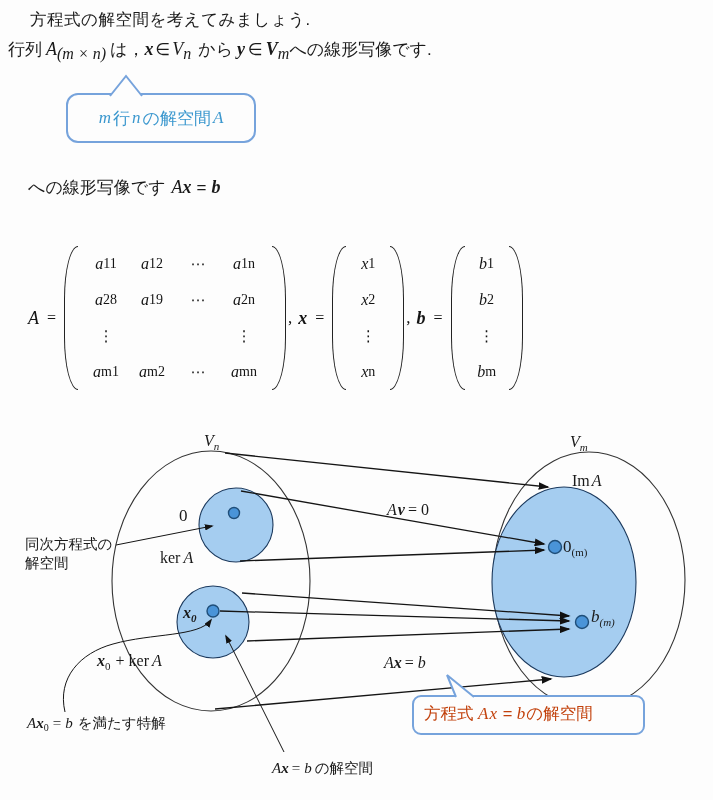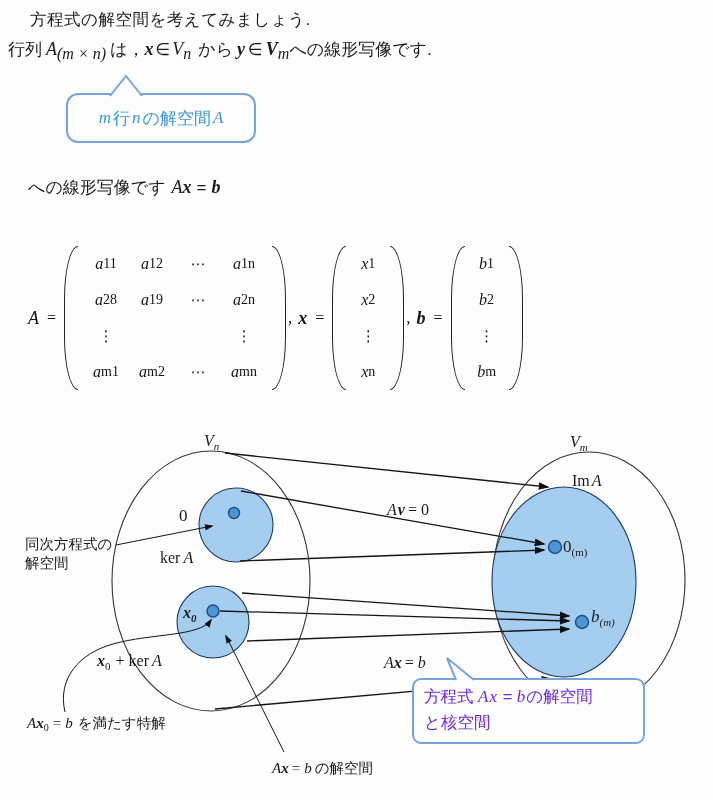--- a/index.html
+++ b/index.html
@@ -47,22 +47,22 @@
   .dot{fill:#4a94d8;stroke:#1f4e79;stroke-width:1.4;}
   .arrow{stroke:#151515;stroke-width:1.3;fill:none;}
   .thin{stroke-width:1;}
   text{fill:#1a1a1a;}
   .t-jp{font-size:14.5px;font-family:"Liberation Sans","DejaVu Sans",sans-serif;}
   .t-m{font-family:"Liberation Serif","DejaVu Serif",serif;font-size:16px;}
   .f15{font-size:15px;} .f17{font-size:17px;}
   .t-sub{font-size:11px;}
   .t-sub10{font-size:10px;}
   
-  #callout2{left:412px;top:678px;width:209px;border:2px solid #76a3dc;border-radius:9px;
-            padding:4px 10px 6px;color:#6d28d9;font-size:16.5px;line-height:1.55;background:#fdfdfd;}
+  #callout2{left:412px;top:695px;width:209px;border:2px solid #76a3dc;border-radius:9px;
+            padding:4px 10px 6px;color:#c2410c;font-size:16.5px;line-height:1.55;background:#fdfdfd;}
   #callout2 .m{font-size:17px;margin-right:1px;}
 </style>
 </head>
 <body>
 
 <div id="page">
 
   <div id="line1" class="abs jp">方程式の解空間を考えてみましょう.</div>
 
   <div id="line2" class="abs jp">
@@ -258,16 +258,15 @@
   <div id="callout2" class="abs">
     <svg class="tailsvg" style="left:30px;top:-24px" width="34" height="25">
       <path d="M12,24 L3,2 L30,24" fill="#fdfdfd" stroke="#76a3dc" stroke-width="2"></path>
     </svg>
     <div>
       <span>方程式</span>
       <span class="ser it m">A</span><span class="ser it m">x</span>
       <span>=</span>
       <span class="ser it m">b</span><span>の解空間</span>
     </div>
-    <div>と核空間</div>
   </div>
 
 </div>
 
 </body></html>

